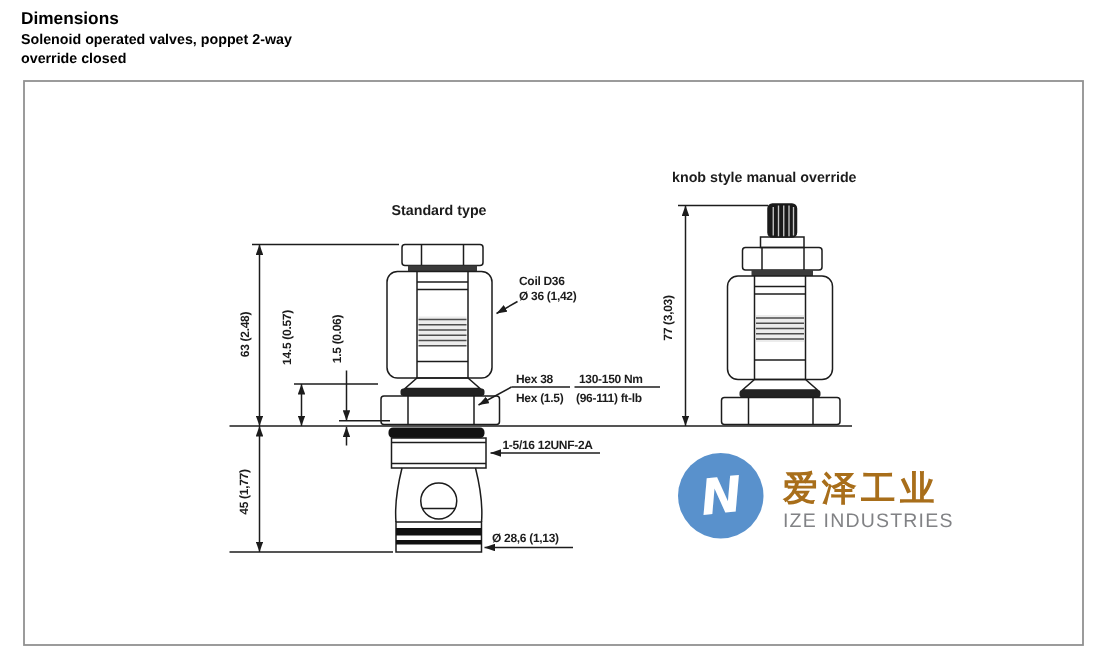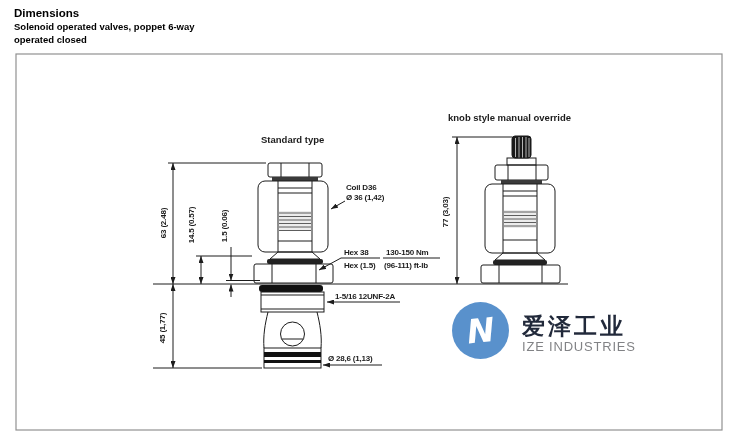--- a/index.html
+++ b/index.html
@@ -33,22 +33,22 @@
   .wm-cn{font-size:23px;font-weight:bold;letter-spacing:3px;line-height:26px;font-family:"DejaVu Sans",sans-serif;}
   .wm-en{font-size:13px;letter-spacing:0.8px;line-height:14px;margin-top:1px;}
 </style>
 </head>
 <body>
 
 <div class="page">
 
   <div class="hdr">
     <div class="title">Dimensions</div>
-    <div class="sub">Solenoid operated valves, poppet 6-way</div>
-    <div class="sub">operated closed</div>
+    <div class="sub">Solenoid operated valves, poppet 2-way</div>
+    <div class="sub">override closed</div>
   </div>
 
   <svg class="frame-svg" width="745" height="447" viewBox="0 0 745 447">
     <defs>
       <marker id="arrE" markerUnits="userSpaceOnUse" markerWidth="7" markerHeight="5" refX="7" refY="2.5" orient="auto">
         <path d="M0,0 L7,2.5 L0,5 Z" fill="#1c1c1c"></path>
       </marker>
       <marker id="arrS" markerUnits="userSpaceOnUse" markerWidth="7" markerHeight="5" refX="7" refY="2.5" orient="auto-start-reverse">
         <path d="M0,0 L7,2.5 L0,5 Z" fill="#1c1c1c"></path>
       </marker>
@@ -196,18 +196,18 @@
     <text class="ann" x="335" y="299">1-5/16 12UNF-2A</text>
 
     <text class="ann" x="328" y="361">Ø 28,6 (1,13)</text>
   </svg>
 
   <div class="wm">
     <div class="wm-circle" style="background: rgb(75, 136, 200);">
       <span class="wm-n">N</span>
     </div>
     <div class="wm-text">
-      <div class="wm-cn" style="color: #0f172a;">爱泽工业</div>
+      <div class="wm-cn" style="color: #a16207;">爱泽工业</div>
       <div class="wm-en" style="color: rgb(119, 120, 123);">IZE INDUSTRIES</div>
     </div>
   </div>
 
 </div>
 
 </body></html>

